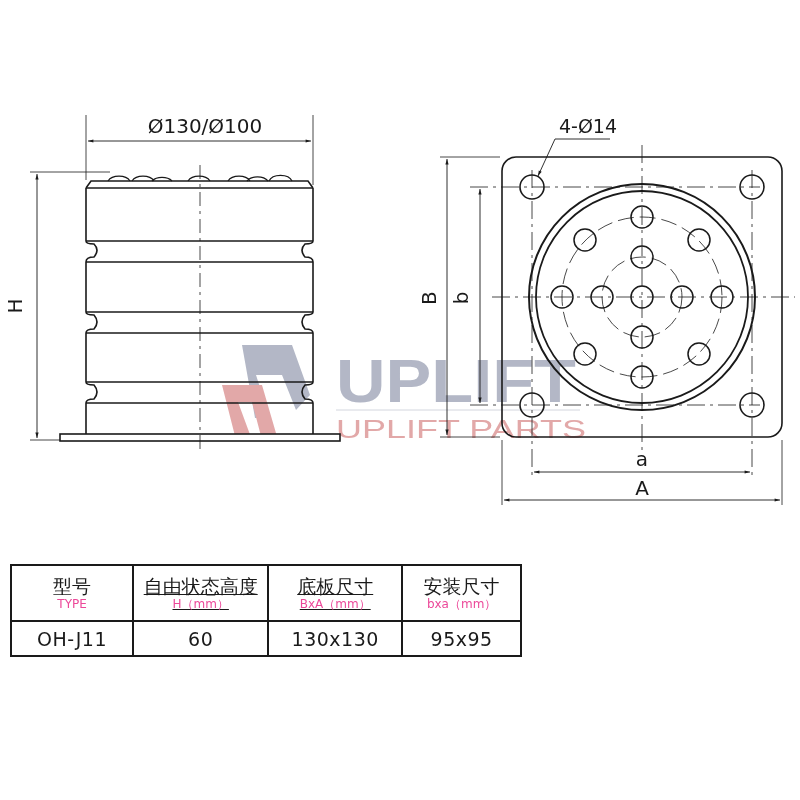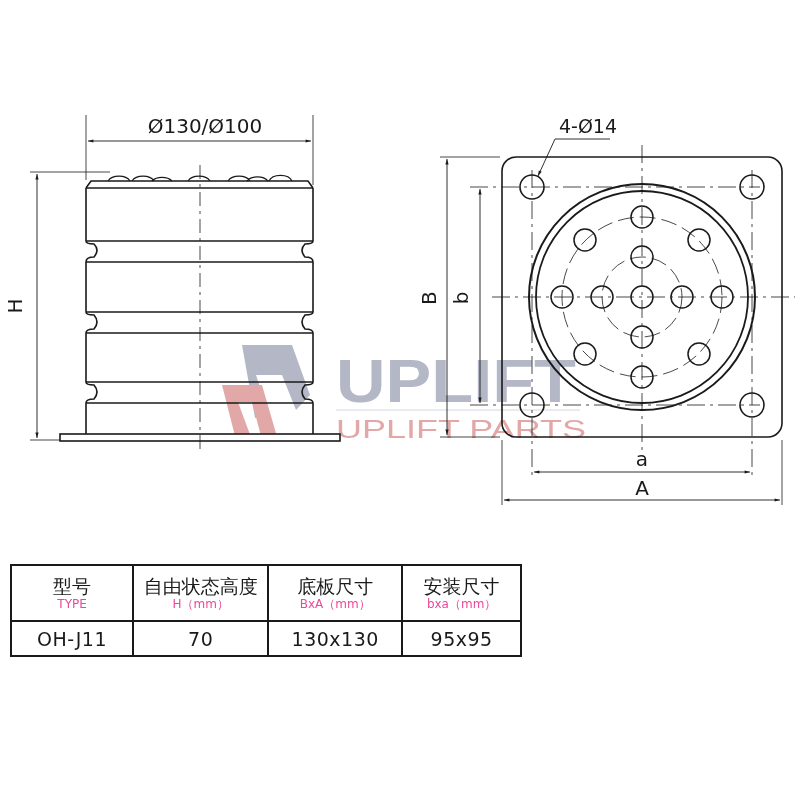--- a/index.html
+++ b/index.html
@@ -4,21 +4,21 @@
 <style>
   html, body { margin: 0; padding: 0; background: #ffffff; }
   body { width: 800px; height: 800px; position: relative; overflow: hidden; font-family: "DejaVu Sans", sans-serif; color: #1a1a1a; }
   .drawing { position: absolute; left: 0; top: 0; width: 800px; height: 540px; }
   .spec-table { position: absolute; left: 10px; top: 564px; width: 512px; border-collapse: collapse; border: 2px solid #1a1a1a; }
   .spec-table td, .spec-table th { border: 2px solid #1a1a1a; text-align: center; padding: 0; font-weight: normal; }
   .spec-table th { height: 54px; vertical-align: middle; }
   .spec-table td { height: 33px; font-size: 19px; letter-spacing: 0.5px; margin-top: 16px; }
   .h-cn { display: block; font-size: 19px; line-height: 22px; }
   .h-en { display: block; font-size: 12px; line-height: 14px; color: #ec4899; }
-  .c1 { width: 122px; } .c2 { width: 135px; } .c3 { width: 133px; } .c4 { width: 118px; }
+  .c1 { width: 122px; } .c2 { width: 135px; text-decoration: underline; } .c3 { width: 133px; text-decoration: underline; } .c4 { width: 118px; }
 </style>
 </head>
 <body>
 
 <svg class="drawing" viewBox="0 0 800 540" xmlns="http://www.w3.org/2000/svg">
   <defs>
     <marker id="arr" viewBox="0 0 10 10" refX="10" refY="5" markerWidth="10" markerHeight="6" orient="auto-start-reverse">
       <path d="M0,2 L10,5 L0,8 z" fill="#1a1a1a"></path>
     </marker>
   </defs>
@@ -136,18 +136,18 @@
       <span class="h-cn">底板尺寸</span>
       <span class="h-en">BxA（mm）</span>
     </th>
     <th class="c4">
       <span class="h-cn">安装尺寸</span>
       <span class="h-en">bxa（mm）</span>
     </th>
   </tr>
   <tr>
     <td>OH-J11</td>
-    <td>70</td>
+    <td>60</td>
     <td>130x130</td>
     <td>95x95</td>
   </tr>
 </tbody>
   </table>
 
 </body></html>

